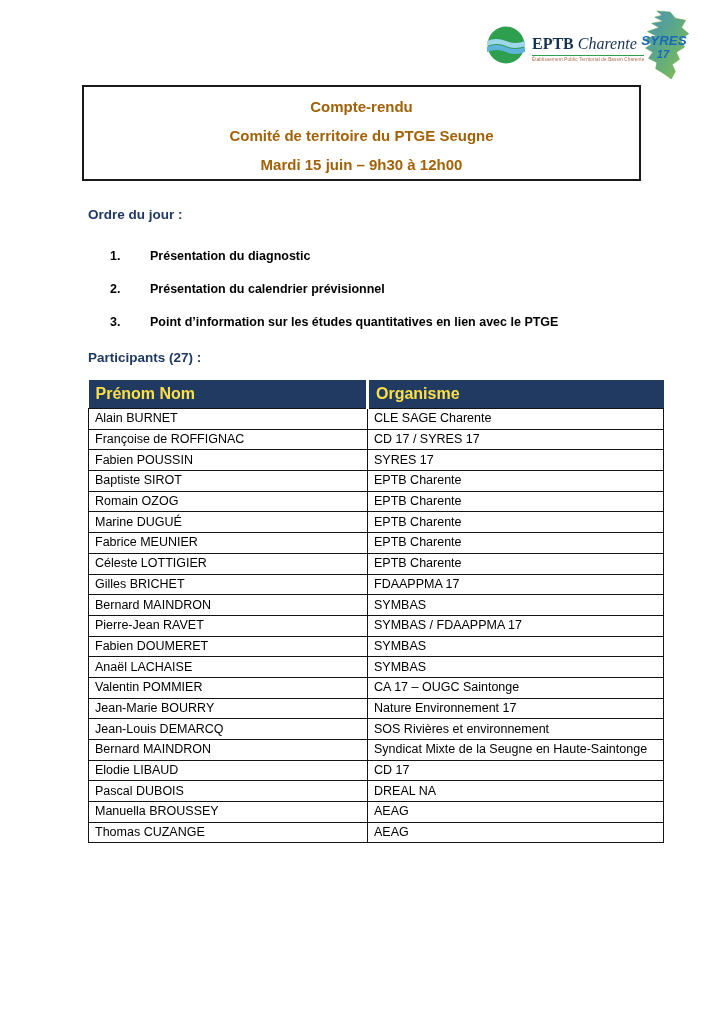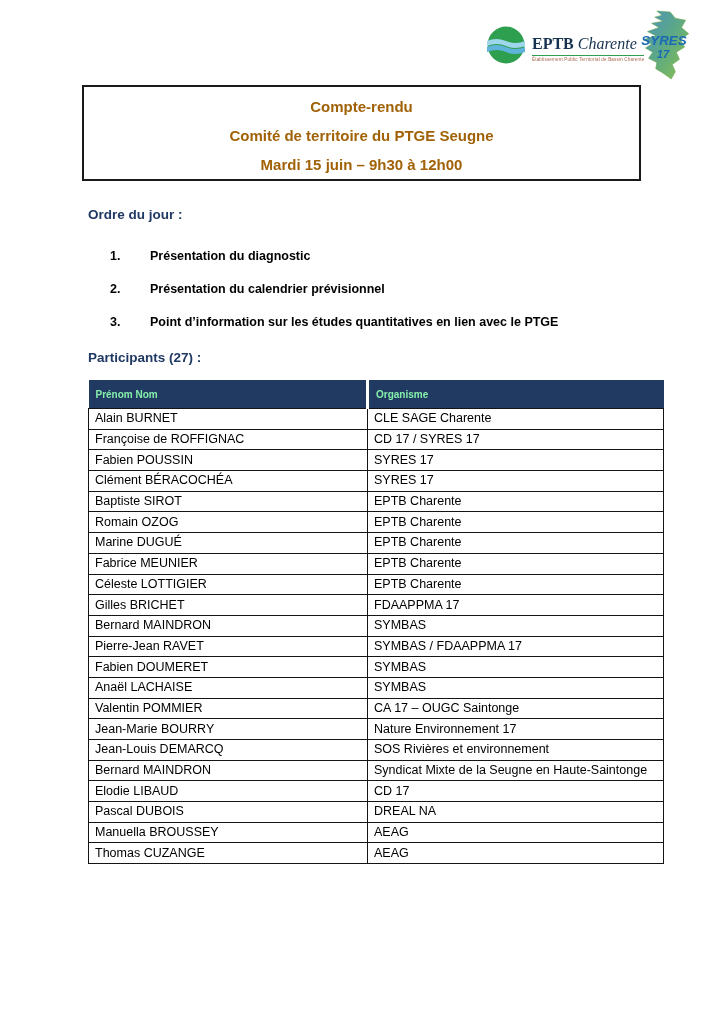--- a/index.html
+++ b/index.html
@@ -27,21 +27,21 @@
   
   .agenda-list{position:absolute;left:110px;top:249px;width:520px;}
   .agenda-item{display:flex;margin-bottom:19px;font-weight:bold;font-size:12.5px;line-height:14px;color:#000;}
   .agenda-num{width:40px;flex:0 0 40px;}
   .agenda-text{flex:1;}
 
   
   .participants-table{position:absolute;left:88px;top:380px;width:575px;border-collapse:collapse;table-layout:fixed;}
   .participants-table col.c1{width:279px;}
   .participants-table col.c2{width:296px;}
-  .participants-table th{background:#203a61;color:#86efac;font-weight:bold;font-size:10px;text-align:left;height:28px;padding:0 0 0 7px;border:none;vertical-align:middle;}
+  .participants-table th{background:#203a61;color:#fde047;font-weight:bold;font-size:16px;text-align:left;height:28px;padding:0 0 0 7px;border:none;vertical-align:middle;}
   .participants-table th:first-child{border-right:3px solid #ffffff;}
   .participants-table td{border:1.5px solid #141414;font-size:12.5px;height:19.7px;line-height:13px;padding:0 0 0 6px;vertical-align:middle;color:#000;}
 </style>
 </head>
 <body>
 
 <div id="page">
 
   <div class="eptb-logo">
     <span>
@@ -114,24 +114,20 @@
         </tr>
         <tr>
           <td>Françoise de ROFFIGNAC</td>
           <td>CD 17 / SYRES 17</td>
         </tr>
         <tr>
           <td>Fabien POUSSIN</td>
           <td>SYRES 17</td>
         </tr>
         <tr>
-          <td>Clément BÉRACOCHÉA</td>
-          <td>SYRES 17</td>
-        </tr>
-        <tr>
           <td>Baptiste SIROT</td>
           <td>EPTB Charente</td>
         </tr>
         <tr>
           <td>Romain OZOG</td>
           <td>EPTB Charente</td>
         </tr>
         <tr>
           <td>Marine DUGUÉ</td>
           <td>EPTB Charente</td>

